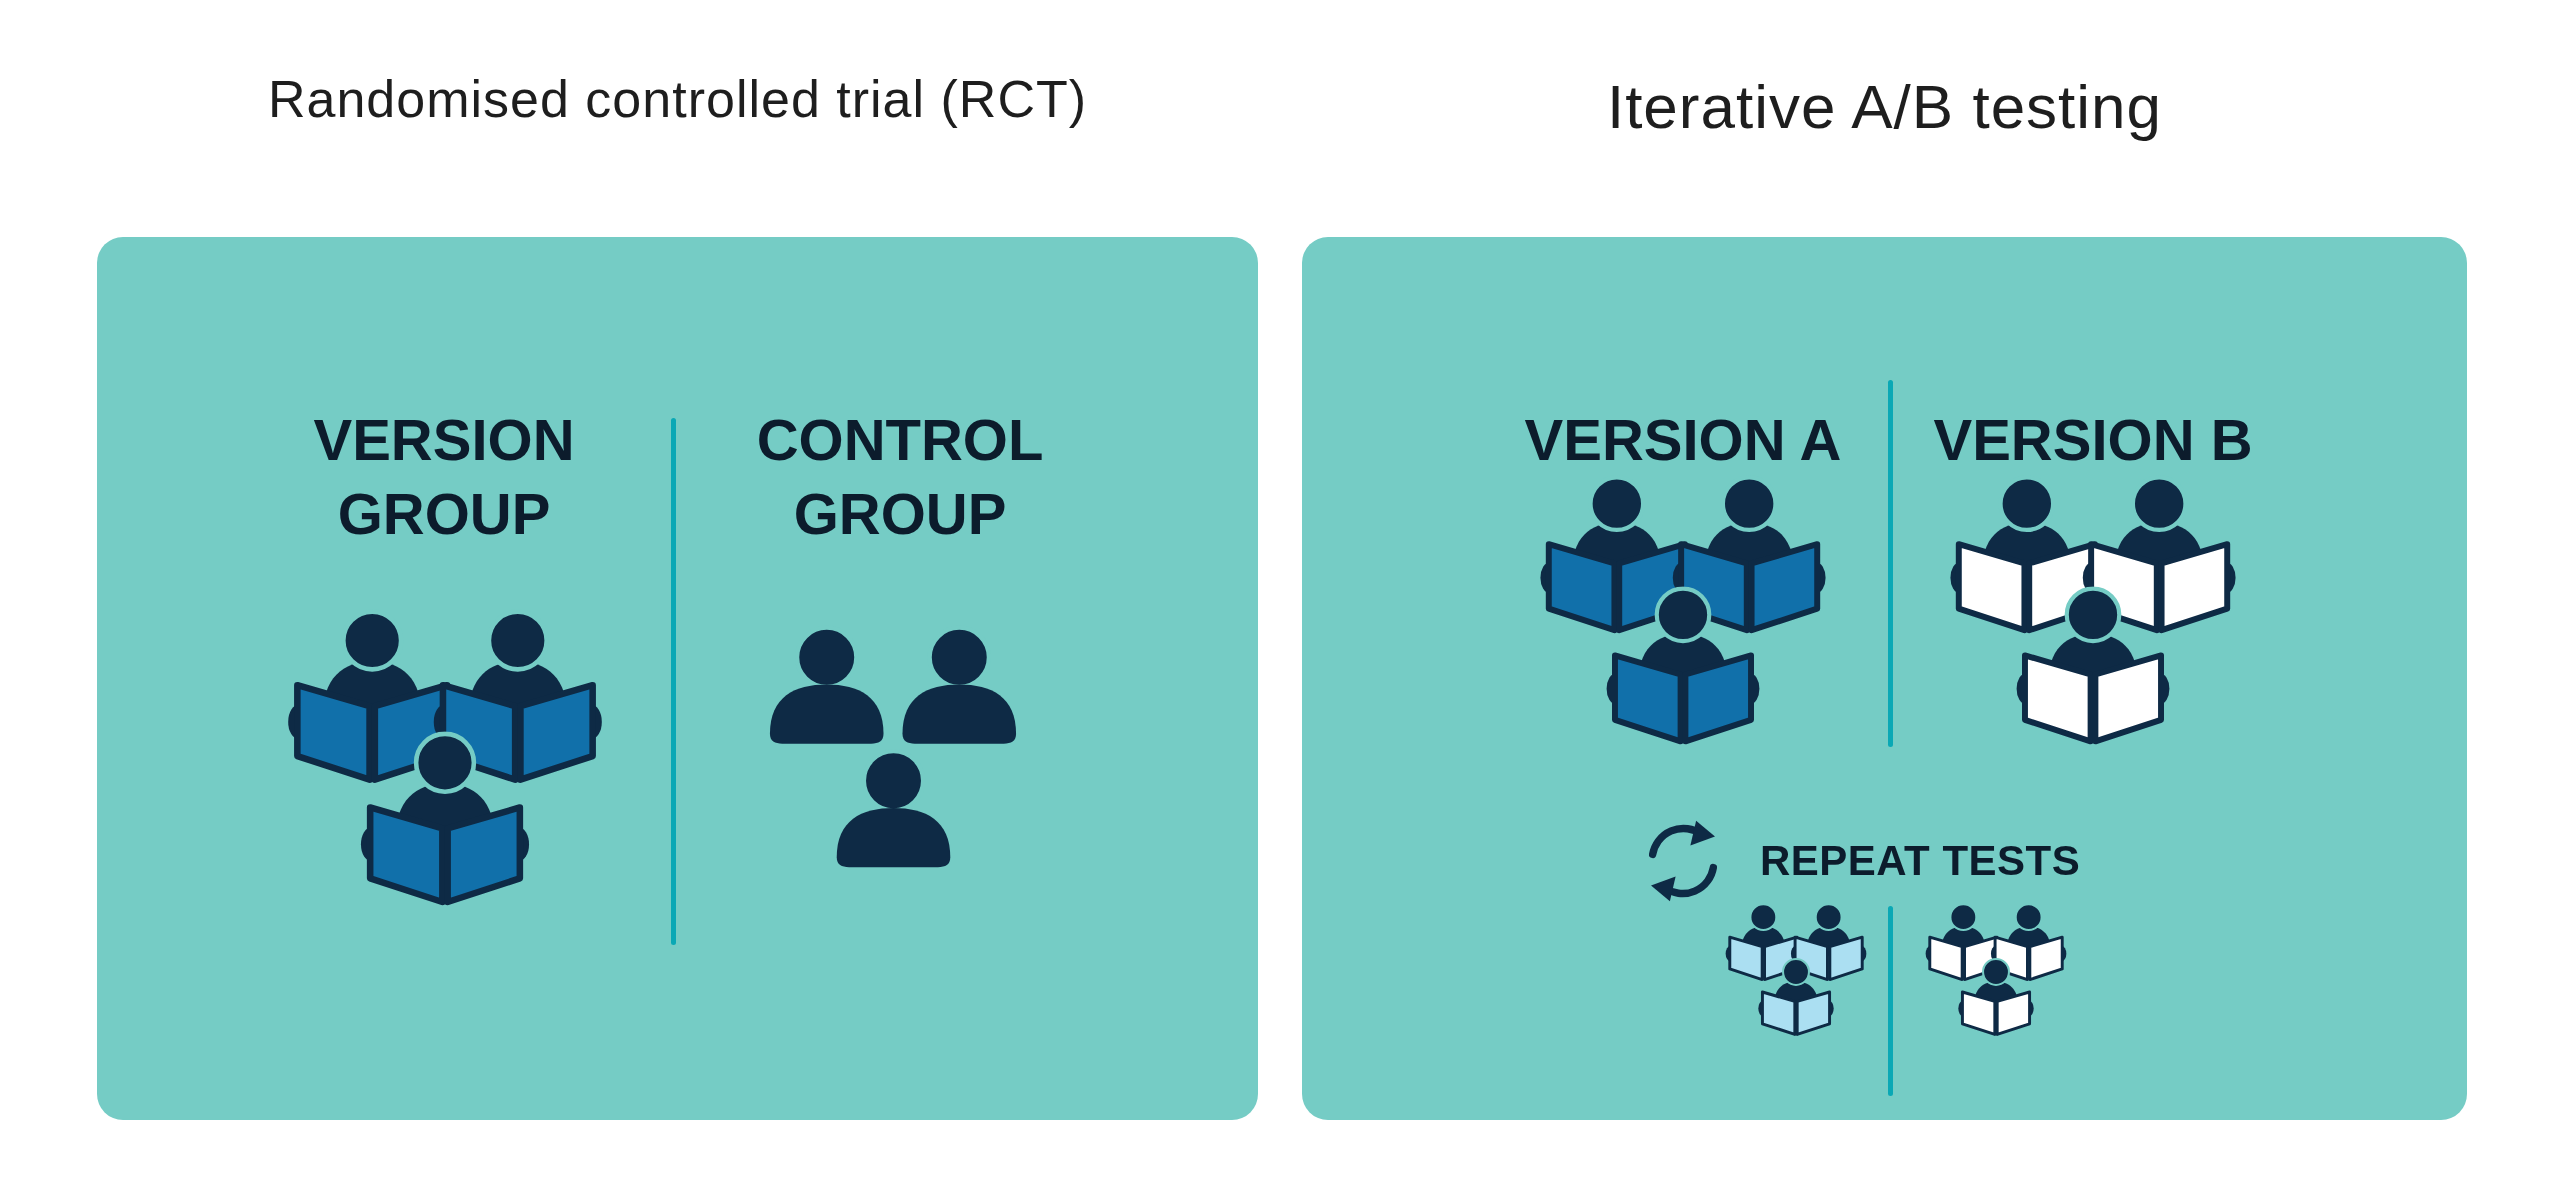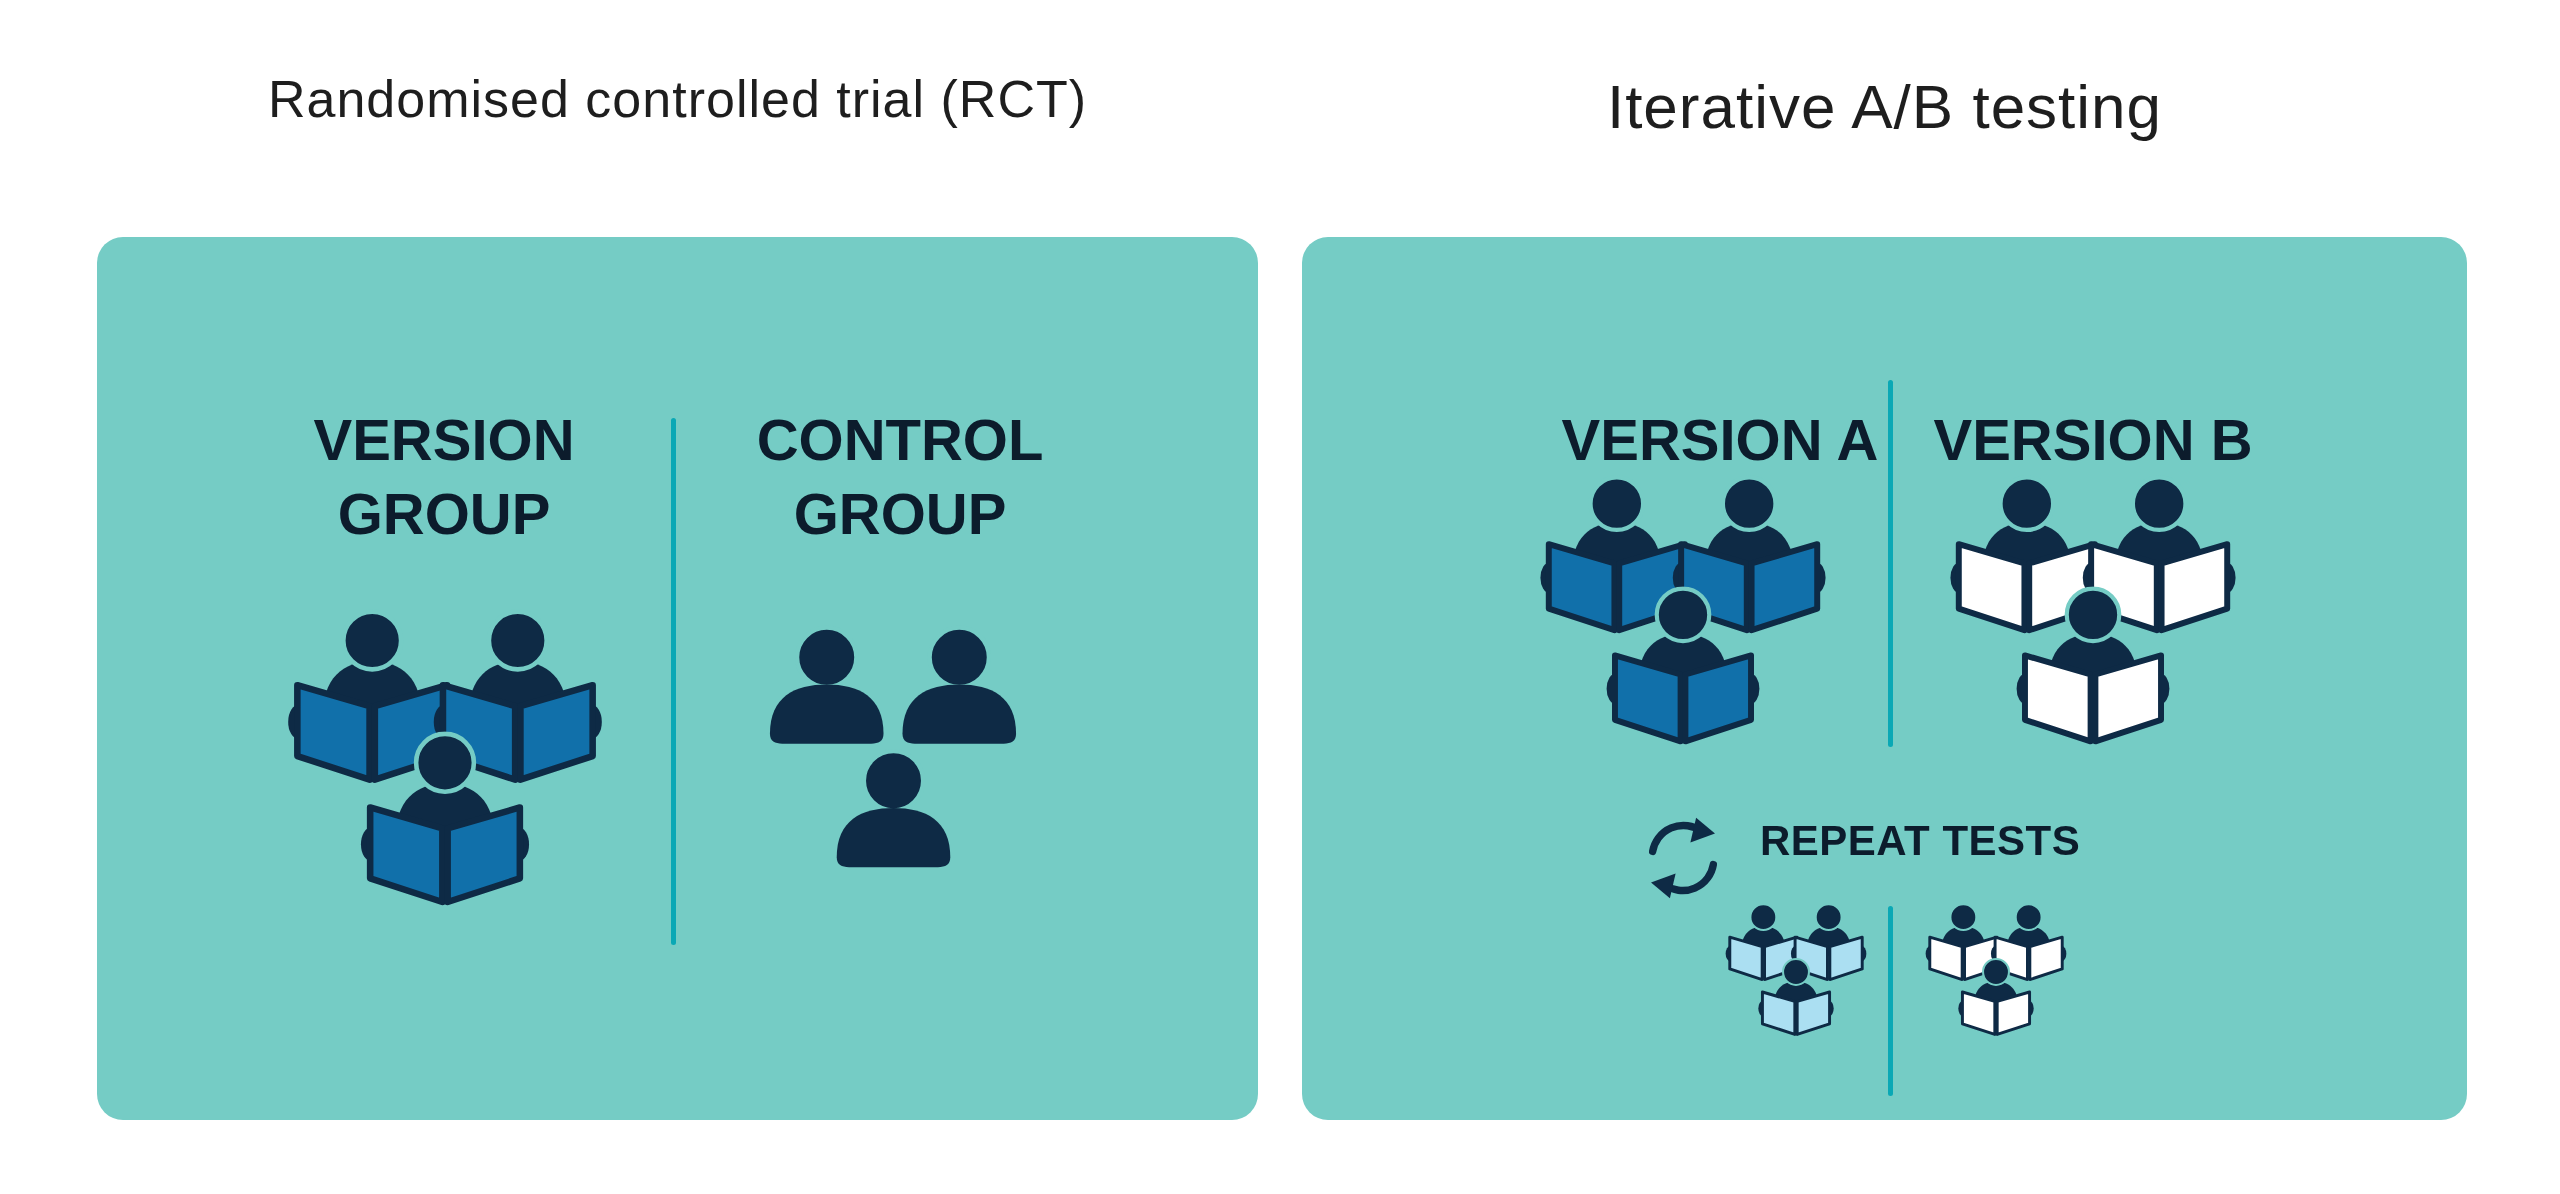--- a/index.html
+++ b/index.html
@@ -23,37 +23,37 @@
 
   .vdivider{position:absolute;width:5px;border-radius:3px;background:var(--divider);}
   .div-left{left:574px;top:181px;height:527px;}
   .div-rt-top{left:586px;top:143px;height:367px;}
   .div-rt-bottom{left:586px;top:669px;height:190px;}
 
   .group-header{position:absolute;text-align:center;color:var(--header-text);
                 font-weight:700;font-size:58px;line-height:1.28;letter-spacing:0px;}
   .hdr-treated{left:187px;top:166px;width:320px;}
   .hdr-control{left:643px;top:166px;width:320px;}
-  .hdr-version-a{left:221px;top:166px;width:320px;white-space:nowrap;margin-left:37px;}
+  .hdr-version-a{left:221px;top:166px;width:320px;white-space:nowrap;}
   .hdr-version-b{left:631px;top:166px;width:320px;white-space:nowrap;}
 
   svg.cluster{position:absolute;overflow:visible;display:block;}
   .cluster-treated{left:183px;top:372px;width:330px;}
   .cluster-control{left:668px;top:388px;width:256px;}
   .cluster-a{left:231px;top:238px;width:300px;}
   .cluster-b{left:641px;top:238px;width:300px;}
   .cluster-small-a{left:420px;top:666px;width:148px;}
   .cluster-small-b{left:620px;top:666px;width:148px;}
 
   .books-blue{--book:var(--book-blue);}
   .books-white{--book:var(--book-white);}
   .books-lightblue{--book:var(--book-lightblue);}
 
   .repeat-row{position:absolute;left:340px;top:580px;height:88px;
-              display:flex;gap:36px;}
+              display:flex;align-items:center;gap:36px;}
   .repeat-row svg{width:82px;height:82px;display:block;overflow:visible;}
   .repeat-label{color:var(--header-text);font-weight:700;font-size:42px;
                 letter-spacing:0.5px;white-space:nowrap;}
 
   .defs-hidden{position:absolute;width:0;height:0;overflow:hidden;}
 </style>
 </head>
 <body>
 
 <svg class="defs-hidden" aria-hidden="true">

